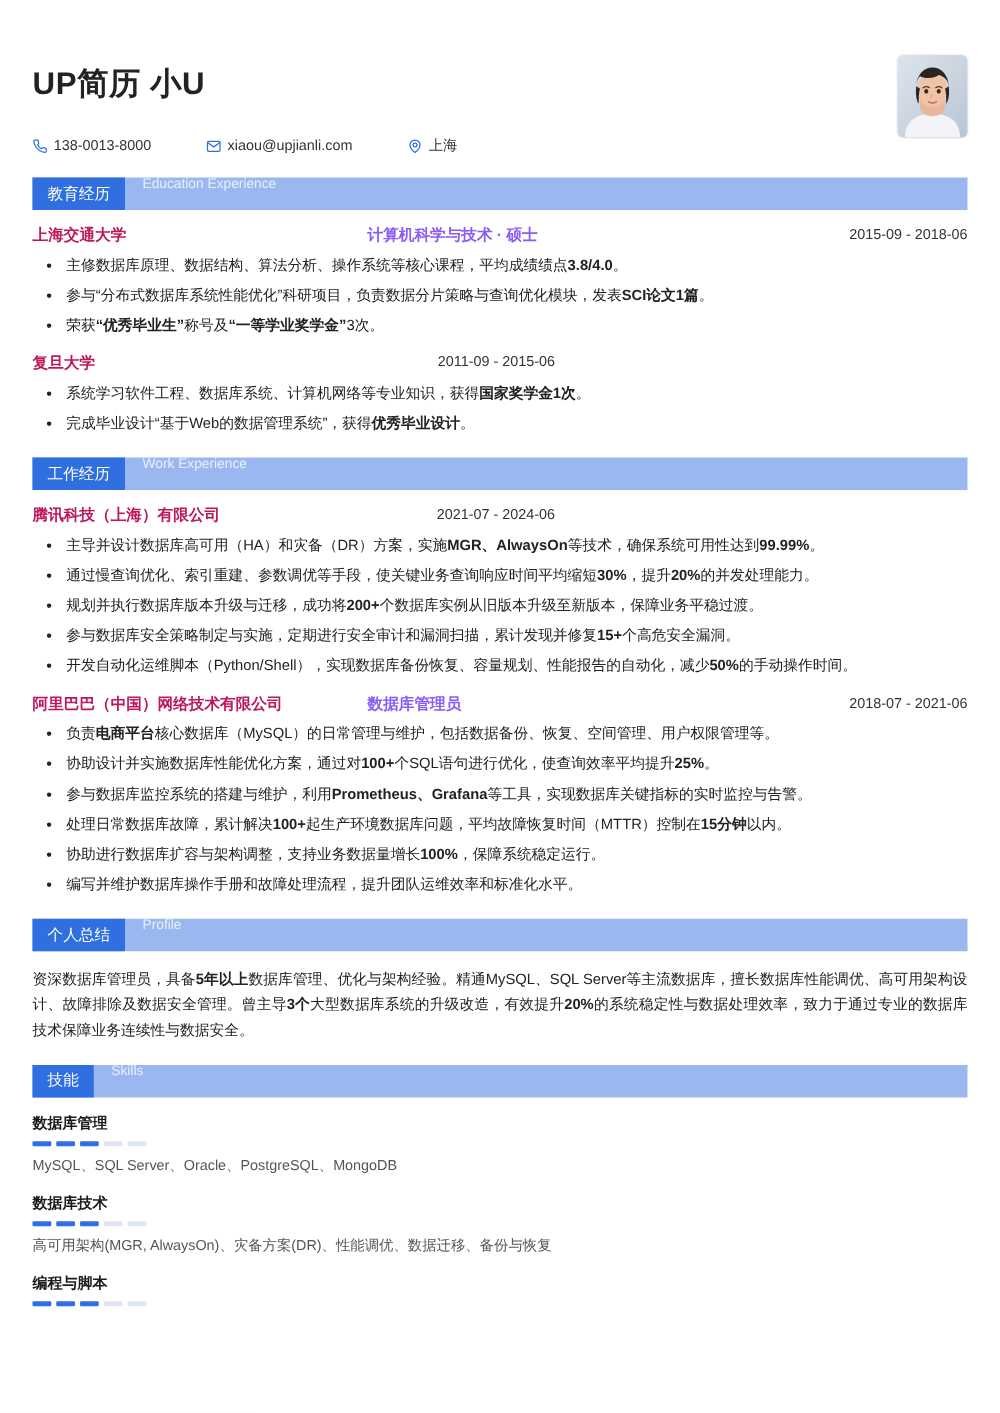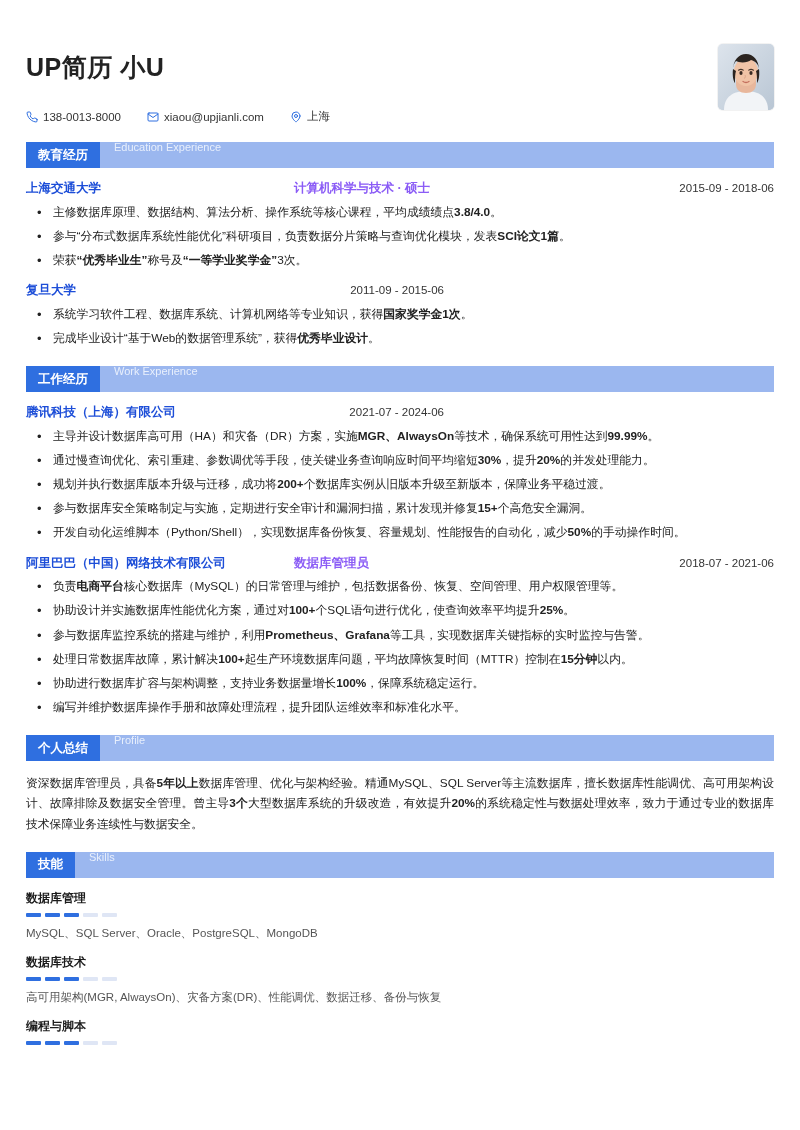--- a/index.html
+++ b/index.html
@@ -23,21 +23,21 @@
     justify-content: space-between;
     padding: 14px 0 0 0;
   }
   .header-left { padding-top: 12px; }
   .name {
     font-size: 25px; font-weight: 700; color: #222;
     letter-spacing: .5px; line-height: 1.25;
   }
   .contacts {
     display: flex; align-items: center;
-    gap: 26px; margin-top: 26px;
+    gap: 44px; margin-top: 26px;
   }
   .contact {
     display: flex; align-items: center; gap: 5px;
     font-size: 11.5px; color: #333;
   }
   .contact .ic { display: inline-flex; color: #2f6fe0; }
   .contact .ic svg { display: block; }
 
   .avatar {
     width: 56px; height: 66px;
@@ -51,40 +51,40 @@
 
   
   .section { margin-top: 18px; }
   .sec-head {
     display: flex; align-items: stretch;
     height: 26px; width: 748px;
     background: #9bb7ef;
   }
   .sec-cn {
     background: #2f6fe0; color: #fff;
-    font-size: 12.5px; font-weight: 700;
+    font-size: 12.5px; font-weight: 400;
     display: flex; align-items: center;
     padding: 12px 12px; white-space: nowrap;
   }
   .sec-en {
     color: #e8effc; font-size: 11px;
     display: flex; align-items: center;
     padding: 0 0 16px 14px; white-space: nowrap;
     font-weight: 400;
   }
 
   
   .entry { margin-top: 11px; }
   .entry-row {
     display: flex; align-items: flex-start;
     width: 748px;
   }
   .e-org {
     width: 268px; flex: 0 0 268px;
-    font-size: 12.5px; font-weight: 700; color: #1d4ed8;
+    font-size: 12.5px; font-weight: 700; color: #be185d;
     line-height: 1.5;
   }
   .e-role {
     flex: 1 1 auto; text-align: left;
     font-size: 12.5px; font-weight: 700; color: #8b5cf6;
     line-height: 1.5;
   }
   .e-date {
     width: 150px; flex: 0 0 150px; text-align: right;
     font-size: 11.5px; color: #333; line-height: 1.6;

